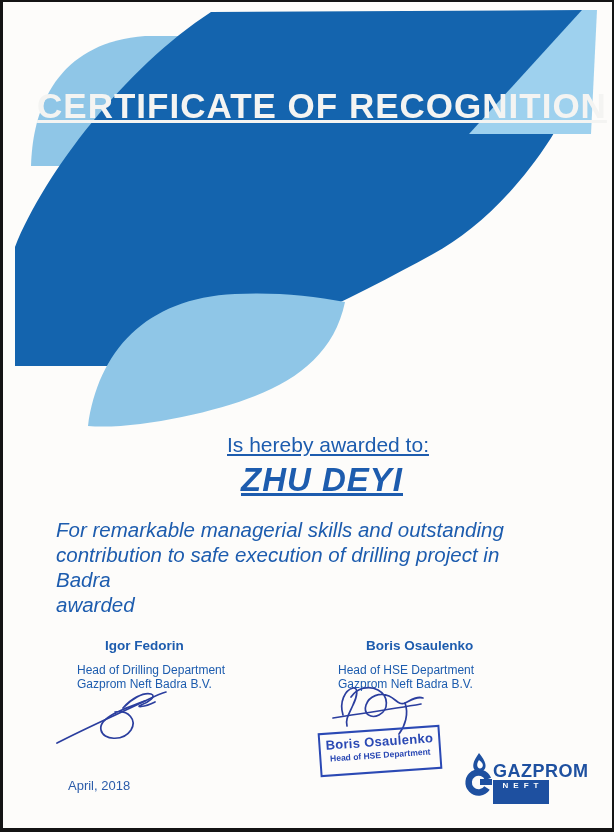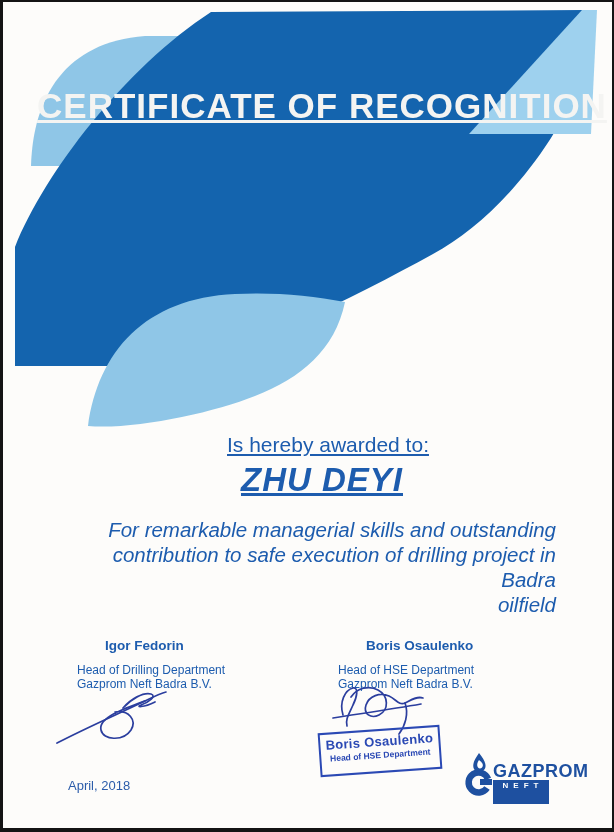--- a/index.html
+++ b/index.html
@@ -4,21 +4,21 @@
 <style>
   html,body{margin:0;padding:0;}
   body{background:#222;font-family:"Liberation Sans",sans-serif;}
   #frame{position:relative;width:614px;height:832px;background:#141414;overflow:hidden;}
   #page{position:absolute;left:3px;top:2px;right:2px;bottom:4px;background:#fdfcfa;overflow:hidden;}
   .abs{position:absolute;}
   .center{position:absolute;left:16px;width:606px;text-align:center;text-decoration:underline;}
   #title{top:84px;font-size:35px;font-weight:bold;color:#f4f4f2;letter-spacing:1px;}
   #award-line{top:431px;font-size:21px;color:#1d5cae;margin-left:6px;}
   #recipient{top:459px;font-size:33px;font-weight:bold;font-style:italic;color:#1d5cae;letter-spacing:1px;}
-  #citation{top:515px;left:53px;width:500px;text-align:right;font-size:20.5px;font-style:italic;color:#1d5cae;line-height:25px;}
+  #citation{top:515px;left:53px;width:500px;text-align:left;font-size:20.5px;font-style:italic;color:#1d5cae;line-height:25px;}
   .sig-col{position:absolute;color:#1d5cae;}
   .sig-name{font-size:13.5px;font-weight:bold;margin-bottom:11px;padding-left:28px;}
   .sig-title,.sig-company{font-size:12px;line-height:13.5px;}
   #sig-left{left:74px;top:636px;}
   #sig-right{left:335px;top:636px;}
   #date{left:65px;top:776px;font-size:13px;color:#2b5caa;}
   #stamp{left:316px;top:727px;width:118px;height:40px;border:2.5px solid #2b49b4;
          transform:rotate(-4deg);color:#2b49b4;text-align:center;background:rgba(255,255,255,0.0);}
   #stamp .stamp-name{font-size:13px;font-weight:bold;margin-top:3px;letter-spacing:0.3px;}
   #stamp .stamp-title{font-size:8.5px;font-weight:bold;margin-top:1px;}
@@ -53,21 +53,21 @@
     </svg>
 
     <div id="title" class="center">CERTIFICATE OF RECOGNITION</div>
 
     <div id="award-line" class="center">Is hereby awarded to:</div>
     <div id="recipient" class="center">ZHU DEYI</div>
 
     <div id="citation" class="abs">
       <div>For remarkable managerial skills and outstanding</div>
       <div>contribution to safe execution of drilling project in Badra</div>
-      <div>oilfield</div>
+      <div>awarded</div>
     </div>
 
     <div id="sig-left" class="sig-col">
       <div class="sig-name">Igor Fedorin</div>
       <div class="sig-title">Head of Drilling Department</div>
       <div class="sig-company">Gazprom Neft Badra B.V.</div>
     </div>
 
     <div id="sig-right" class="sig-col">
       <div class="sig-name">Boris Osaulenko</div>

